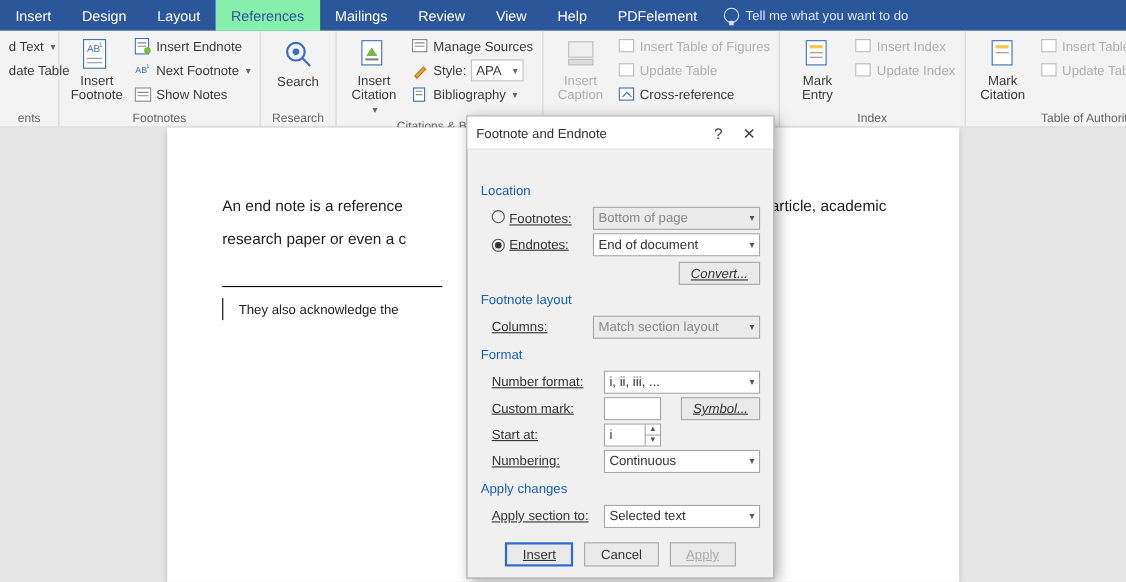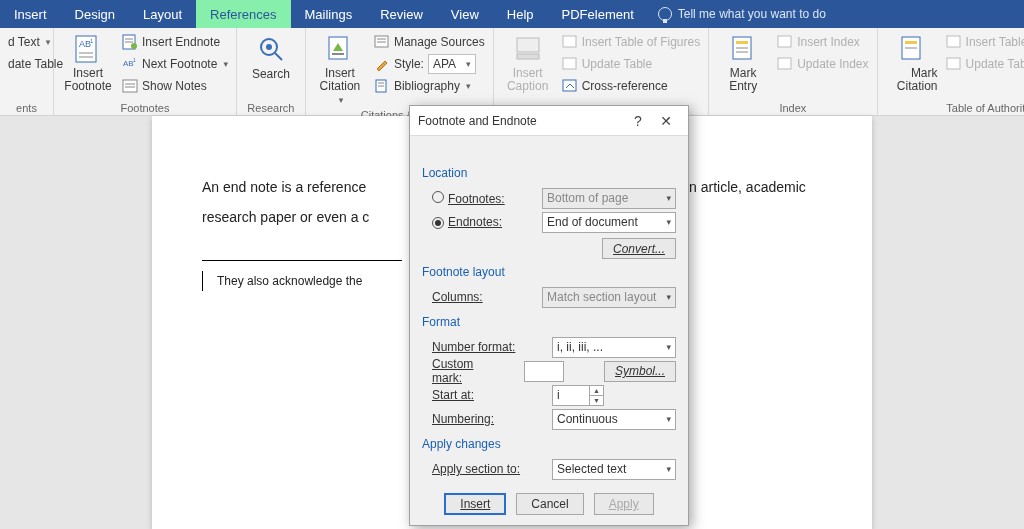--- a/index.html
+++ b/index.html
@@ -30,28 +30,28 @@
 
   
   .docarea { position: relative; height: 413px; background: #e6e6e6; display: flex; justify-content: center; }
   .page { width: 720px; background: #fff; margin-top: 0; box-shadow: 0 2px 6px rgba(0,0,0,.2); padding: 60px 50px; color: #222; font-size: 14px; }
   .page p { margin-bottom: 6px; line-height: 1.7; }
   .hr { border-top: 1px solid #000; margin: 30px 0 10px 0; width: 200px; }
   .fn { font-size: 12px; }
   .cursor { border-left: 1px solid #000; padding-left: 14px; }
 
   
-  .dialog { position: absolute; left: 409px; top: 105px; width: 280px; background: #f0f0f0; border: 1px solid #a0a0a0; box-shadow: 3px 3px 12px rgba(0,0,0,.35); font-size: 12px; color: #333; }
+  .dialog { position: absolute; left: 424px; top: 105px; width: 280px; background: #f0f0f0; border: 1px solid #a0a0a0; box-shadow: 3px 3px 12px rgba(0,0,0,.35); font-size: 12px; color: #333; }
   .dlg-title { display: flex; align-items: center; height: 30px; padding: 0 8px; background: #fff; border-bottom: 1px solid #ddd; }
   .dlg-title span:first-child { flex: 1; font-size: 12px; }
   .dlg-close, .dlg-help { width: 28px; text-align: center; font-size: 14px; color: #444; cursor: pointer; }
   .dlg-body { padding: 24px 12px 10px 12px; }
   .sect { margin-bottom: 6px; }
   .sect-h { color: #1a5fb4; font-size: 12px; margin: 6px 0 6px 0; }
-  .row { display: flex; align-items: center; height: 24px; gap: 20px; }
+  .row { display: flex; align-items: center; height: 24px; gap: 2px; }
   .row label { width: 100px; padding-left: 10px; }
   .row label.long { width: 110px; }
   .combo { flex: 1; border: 1px solid #a7a7a7; background: #fff; height: 21px; display: flex; align-items: center; padding: 0 4px; justify-content: space-between; font-size: 12px; color: #333; }
   .combo.dis { background: #eaeaea; color: #888; }
   .combo .ar { font-size: 9px; color: #555; }
   .radio { width: 12px; height: 12px; border: 1px solid #555; border-radius: 50%; display: inline-flex; align-items: center; justify-content: center; margin-right: 4px; }
   .radio.sel::after { content: ""; width: 6px; height: 6px; background: #333; border-radius: 50%; }
   .btn { border: 1px solid #a7a7a7; background: #e9e9e9; height: 22px; padding: 0 14px; font-size: 12px; display: inline-flex; align-items: center; justify-content: center; cursor: pointer; }
   .btn.small { padding: 0 10px; height: 21px; font-style: italic; }
   .btn.primary { border: 2px solid #2b6cd4; background: #e9e9e9; }
@@ -267,21 +267,21 @@
   </div>
 
   <div class="group" style="border-right:none">
     <div class="group-content">
       <div class="bigbtn">
         <svg class="ic" viewBox="0 0 32 32">
             <rect x="6" y="4" width="18" height="22" fill="#fff" stroke="#3a6fb7"></rect>
             <rect x="9" y="8" width="12" height="3" fill="#f2c94c"></rect>
             <line x1="9" y1="15" x2="21" y2="15" stroke="#888"></line>
           </svg>
-        <span style="text-align:right;line-height:1.1">Mark Citation</span>
+        <span style="text-align:center;line-height:1.1">Mark Citation</span>
       </div>
       <div class="stack">
         <div class="smallbtn disabled">
           <svg class="ic16" viewBox="0 0 16 16">
               <rect x="1" y="2" width="13" height="11" fill="#fff" stroke="#bbb"></rect>
             </svg>
           <span>Insert Table of Authorities</span>
         </div>
         <div class="smallbtn disabled">
           <svg class="ic16" viewBox="0 0 16 16">

